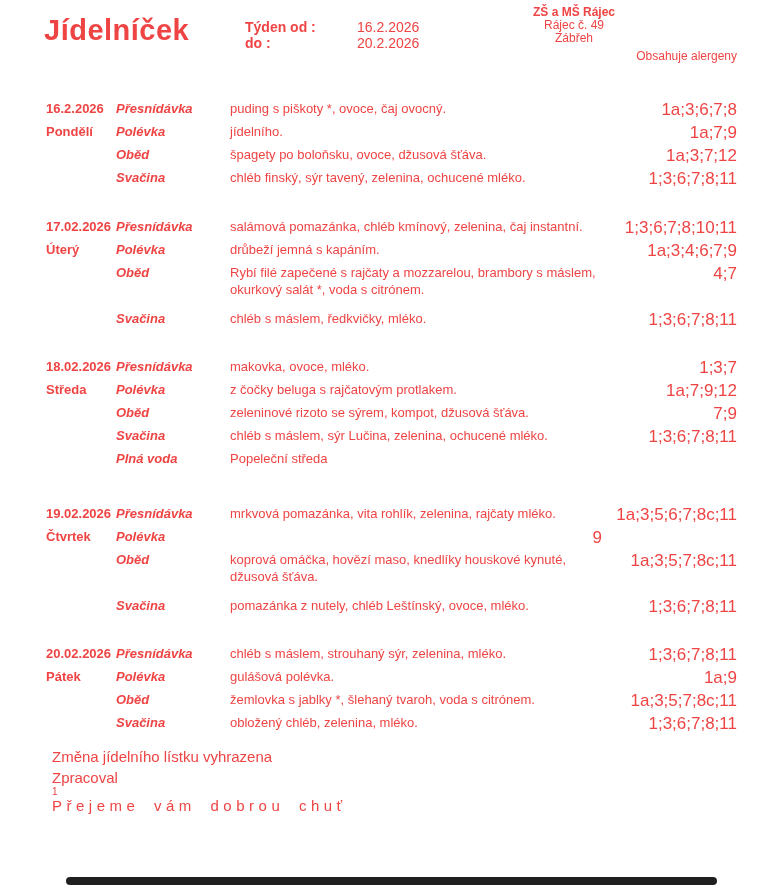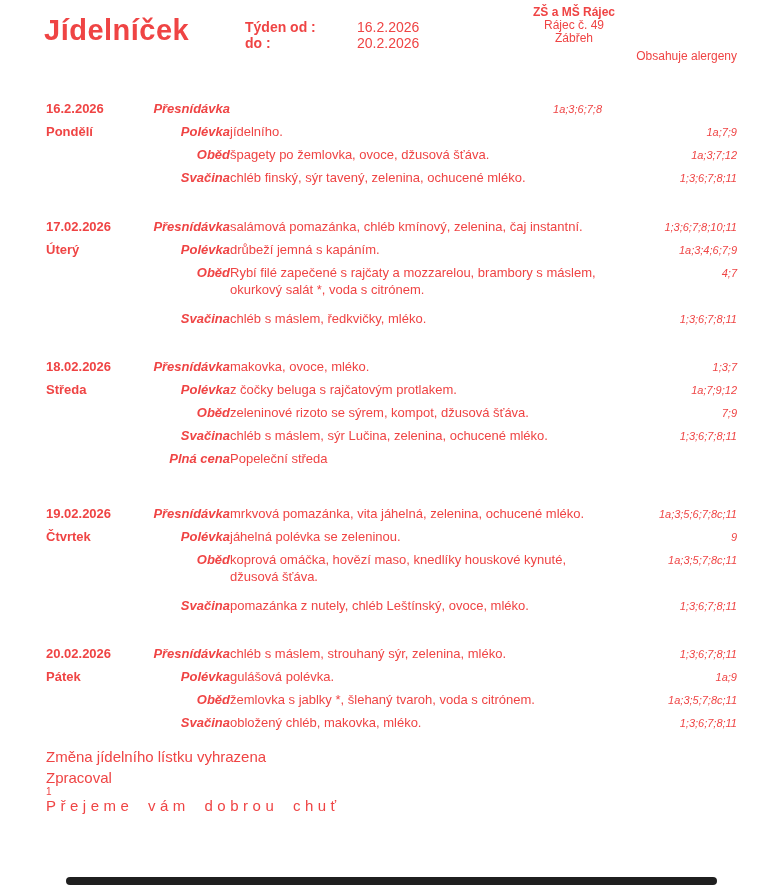--- a/index.html
+++ b/index.html
@@ -54,32 +54,31 @@
     width: 691px;
   }
   .row {
     display: grid;
     grid-template-columns: 70px 114px 372px 1fr;
     margin-bottom: 6px;
     font-size: 13px;
     line-height: 17px;
   }
   .col-day  { font-weight: bold; }
-  .col-meal { font-weight: bold; font-style: italic; text-align: right; }
+  .col-meal { font-weight: bold; font-style: italic; }
   .col-desc { }
   .col-allerg {
     text-align: right;
-    font-size: 11px;
+    font-size: 17px;
     line-height: 15px;
     padding-top: 2px;
-    font-style: italic;
   }
   .footer-line {
     position: absolute;
-    left: 46px;
+    left: 52px;
     font-size: 15px;
     line-height: 17px;
   }
   .f-change { top: 748px; }
   .f-prepared { top: 769px; }
   .f-page { top: 786px; font-size: 10px; line-height: 11px; }
   .f-closing {
     top: 797px;
     letter-spacing: 4.5px;
     word-spacing: 6px;
@@ -116,32 +115,33 @@
     <div>Zábřeh</div>
   </div>
 
   <div class="allerg-note">Obsahuje alergeny</div>
 
   <div id="menu-days">
       <div class="day-block" style="top: 100px;">
         <div class="row">
           <div class="col-day">16.2.2026</div>
           <div class="col-meal">Přesnídávka</div>
+          <div class="col-desc">puding s piškoty *, ovoce, čaj ovocný.</div>
           <div class="col-allerg">1a;3;6;7;8</div>
         </div>
         <div class="row">
           <div class="col-day">Pondělí</div>
           <div class="col-meal">Polévka</div>
           <div class="col-desc">jídelního.</div>
           <div class="col-allerg">1a;7;9</div>
         </div>
         <div class="row">
           <div class="col-day"></div>
           <div class="col-meal">Oběd</div>
-          <div class="col-desc">špagety po žemlovka, ovoce, džusová šťáva.</div>
+          <div class="col-desc">špagety po boloňsku, ovoce, džusová šťáva.</div>
           <div class="col-allerg">1a;3;7;12</div>
         </div>
         <div class="row">
           <div class="col-day"></div>
           <div class="col-meal">Svačina</div>
           <div class="col-desc">chléb finský, sýr tavený, zelenina, ochucené mléko.</div>
           <div class="col-allerg">1;3;6;7;8;11</div>
         </div>
       </div>
       <div class="day-block" style="top: 218px;">
@@ -190,36 +190,35 @@
           <div class="col-allerg">7;9</div>
         </div>
         <div class="row">
           <div class="col-day"></div>
           <div class="col-meal">Svačina</div>
           <div class="col-desc">chléb s máslem, sýr Lučina, zelenina, ochucené mléko.</div>
           <div class="col-allerg">1;3;6;7;8;11</div>
         </div>
         <div class="row">
           <div class="col-day"></div>
-          <div class="col-meal">Plná cena</div>
+          <div class="col-meal">Plná voda</div>
           <div class="col-desc">Popeleční středa</div>
           <div class="col-allerg"></div>
         </div>
       </div>
       <div class="day-block" style="top: 505px;">
         <div class="row">
           <div class="col-day">19.02.2026</div>
           <div class="col-meal">Přesnídávka</div>
-          <div class="col-desc">mrkvová pomazánka, vita jáhelná, zelenina, ochucené mléko.</div>
+          <div class="col-desc">mrkvová pomazánka, vita rohlík, zelenina, rajčaty mléko.</div>
           <div class="col-allerg">1a;3;5;6;7;8c;11</div>
         </div>
         <div class="row">
           <div class="col-day">Čtvrtek</div>
           <div class="col-meal">Polévka</div>
-          <div class="col-desc">jáhelná polévka se zeleninou.</div>
           <div class="col-allerg">9</div>
         </div>
         <div class="row" style="margin-bottom: 12px;">
           <div class="col-day"></div>
           <div class="col-meal">Oběd</div>
           <div class="col-desc">koprová omáčka, hovězí maso, knedlíky houskové kynuté, džusová šťáva.</div>
           <div class="col-allerg">1a;3;5;7;8c;11</div>
         </div>
         <div class="row">
           <div class="col-day"></div>
@@ -243,21 +242,21 @@
         </div>
         <div class="row">
           <div class="col-day"></div>
           <div class="col-meal">Oběd</div>
           <div class="col-desc">žemlovka s jablky *, šlehaný tvaroh, voda s citrónem.</div>
           <div class="col-allerg">1a;3;5;7;8c;11</div>
         </div>
         <div class="row">
           <div class="col-day"></div>
           <div class="col-meal">Svačina</div>
-          <div class="col-desc">obložený chléb, makovka, mléko.</div>
+          <div class="col-desc">obložený chléb, zelenina, mléko.</div>
           <div class="col-allerg">1;3;6;7;8;11</div>
         </div>
       </div>
     </div>
 
   <div class="footer-line f-change">Změna jídelního lístku vyhrazena</div>
   <div class="footer-line f-prepared">Zpracoval</div>
   <div class="footer-line f-page">1</div>
   <div class="footer-line f-closing">Přejeme vám dobrou chuť</div>
 

